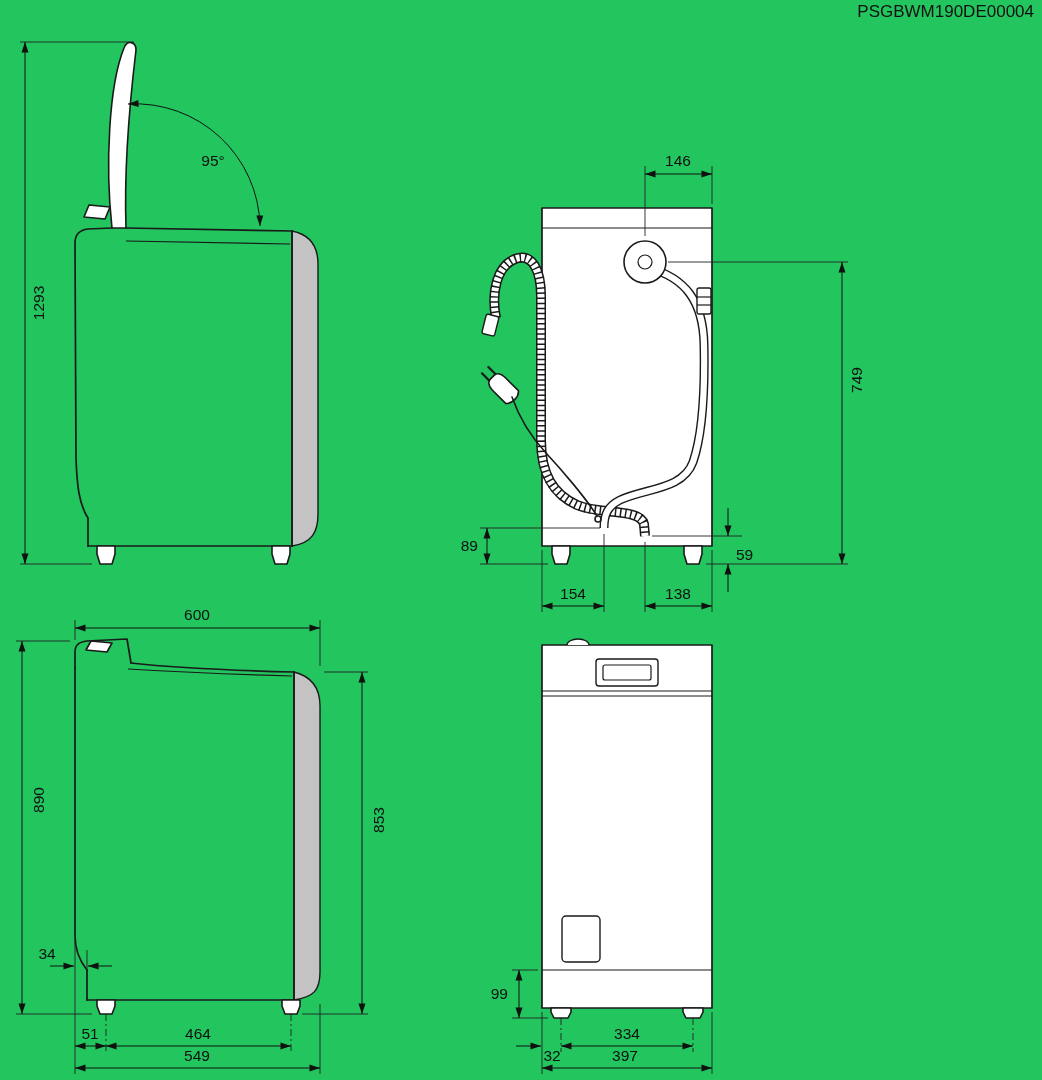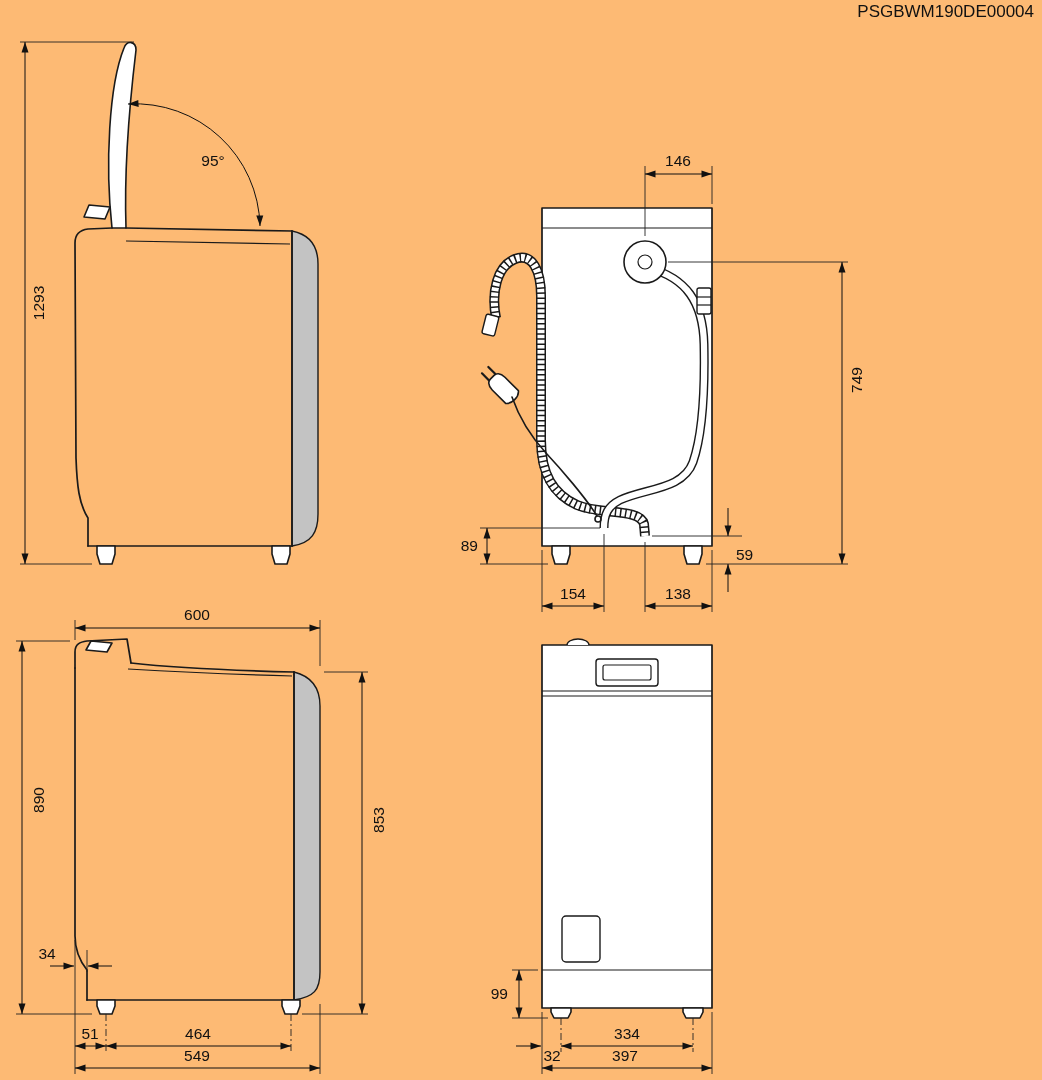--- a/index.html
+++ b/index.html
@@ -1,16 +1,16 @@
 <!DOCTYPE html>
 <html><head>
 <meta charset="utf-8">
 <style>
   html,body { margin:0; padding:0; background:#ffffff; }
-  .sheet { position:relative; width:1042px; height:1080px; background:#fdba74; overflow:hidden; }
+  .sheet { position:relative; width:1042px; height:1080px; background:#22c55e; overflow:hidden; }
   svg text { font-family:"Liberation Sans","DejaVu Sans",sans-serif; font-size:15.5px; fill:#111; }
   svg .code { font-size:17px; }
   .mo  { fill:none; stroke:#1a1a1a; stroke-width:1.7; stroke-linecap:round; stroke-linejoin:round; }
   .mwb { fill:#ffffff; stroke:#1a1a1a; stroke-width:1.7; stroke-linejoin:round; }
   .mw  { fill:#ffffff; stroke:#1a1a1a; stroke-width:1.6; stroke-linejoin:round; }
   .gs  { fill:#c3c3c3; stroke:#1a1a1a; stroke-width:1.4; }
   .tl  { fill:none; stroke:#1a1a1a; stroke-width:1.2; }
   .tl14{ fill:#ffffff; stroke:#1a1a1a; stroke-width:1.4; }
   .xl  { fill:none; stroke:#222; stroke-width:0.9; }
   .cl  { fill:none; stroke:#222; stroke-width:0.9; stroke-dasharray:7 3 2 3; }

